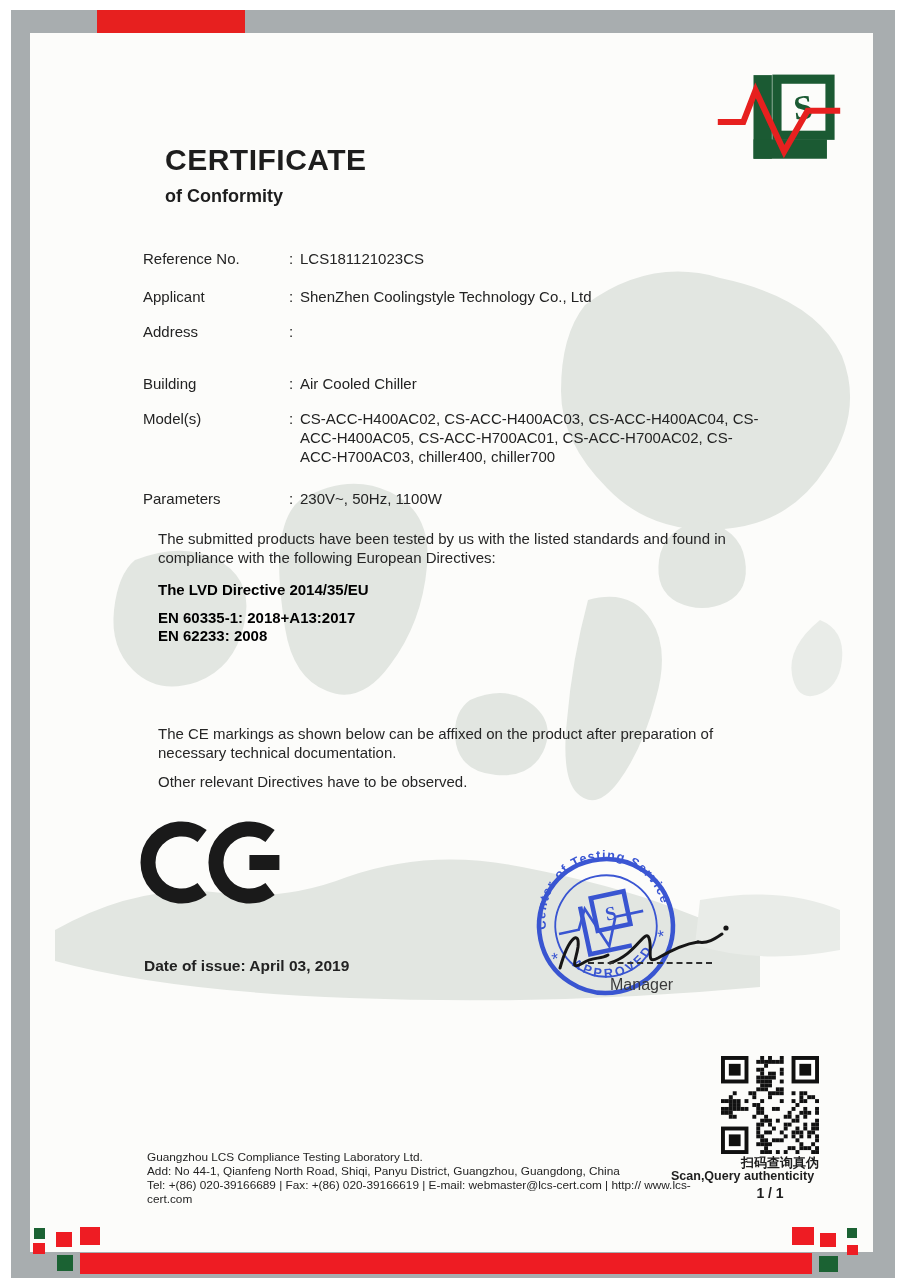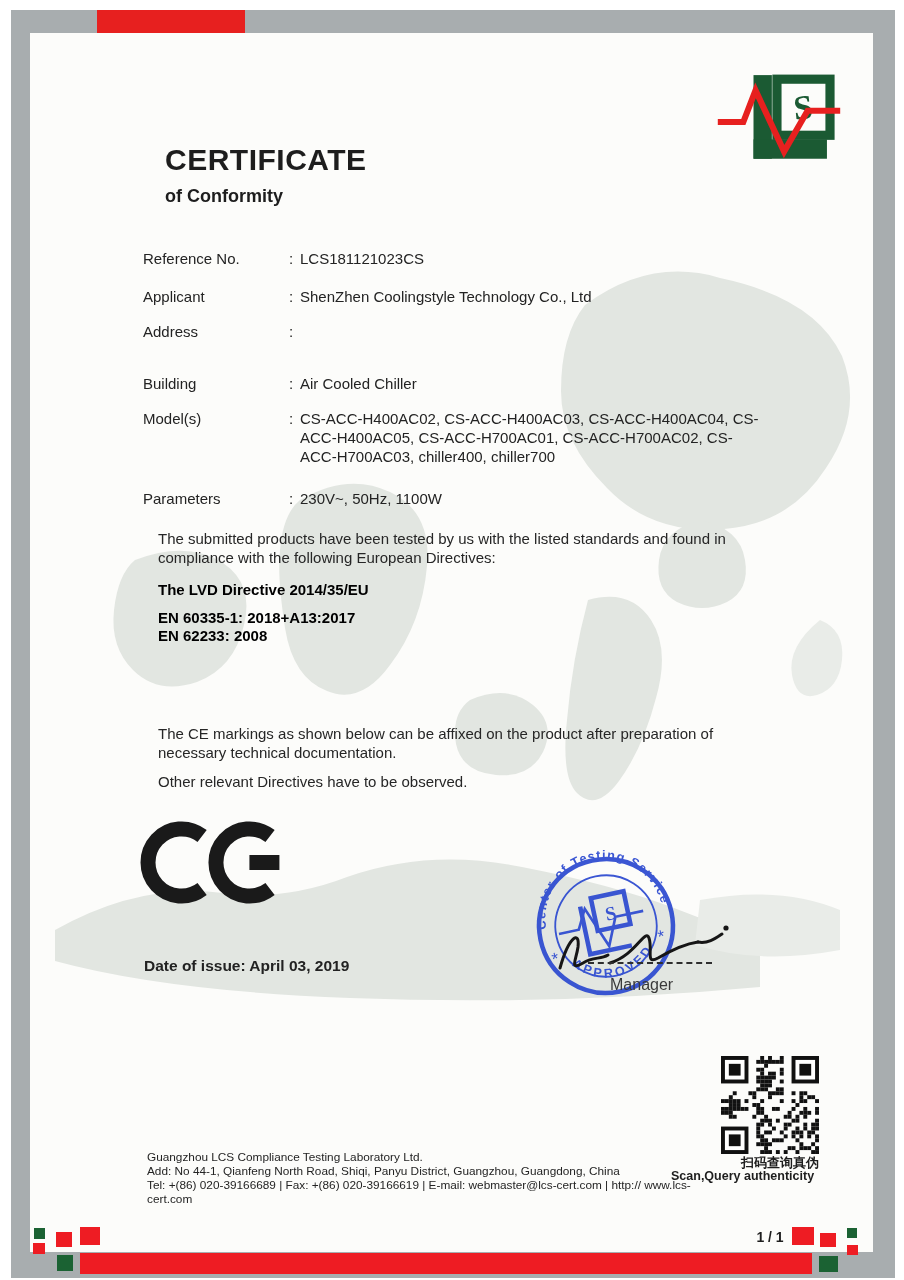--- a/index.html
+++ b/index.html
@@ -36,21 +36,21 @@
   #date-line{position:absolute;left:144px;top:957px;font-size:15.5px;font-weight:bold;color:#222;}
   
   #stamp{position:absolute;left:530px;top:850px;width:152px;height:152px;transform:rotate(-12deg);opacity:.92;}
   #signature{position:absolute;left:535px;top:885px;width:210px;height:110px;}
   #sig-underline{position:absolute;left:588px;top:962px;width:124px;border-bottom:2px dashed #2e2e2e;}
   #manager-label{position:absolute;left:610px;top:976px;font-size:16px;color:#3a3a3a;}
   
   #qr{position:absolute;left:721px;top:1056px;width:98px;height:98px;}
   #qr-caption-zh{position:absolute;left:721px;top:1154px;width:98px;text-align:right;font-size:13px;font-weight:bold;color:#1e1e1e;}
   #qr-caption-en{position:absolute;left:671px;top:1169px;width:198px;font-size:12.5px;font-weight:bold;color:#1e1e1e;}
-  #page-number{position:absolute;left:721px;top:1185px;width:98px;text-align:center;font-size:14px;font-weight:bold;color:#1e1e1e;margin-top:44px;}
+  #page-number{position:absolute;left:721px;top:1185px;width:98px;text-align:center;font-size:14px;font-weight:bold;color:#1e1e1e;}
   
   .footline{position:absolute;left:147px;width:570px;font-size:11.8px;color:#242424;line-height:14px;}
 </style>
 </head>
 <body>
 
 <div id="page">
 
   <div id="frame-top" class="frame"></div>
   <div id="frame-left" class="frame"></div>

